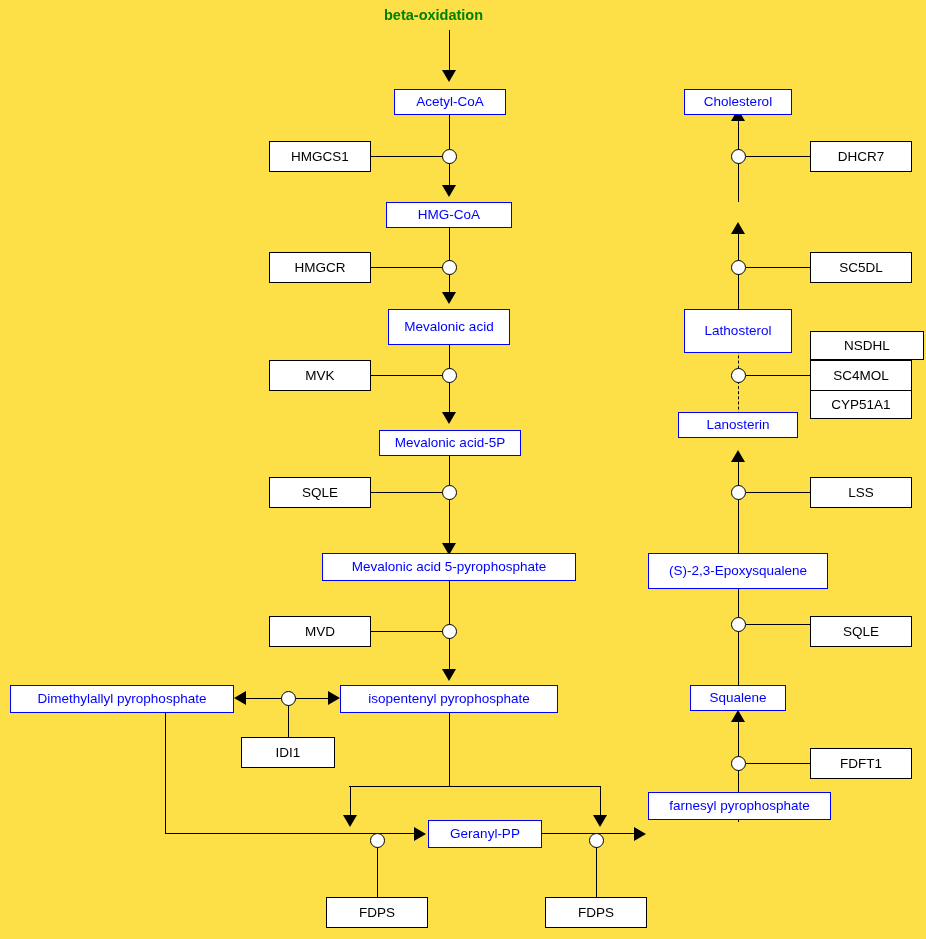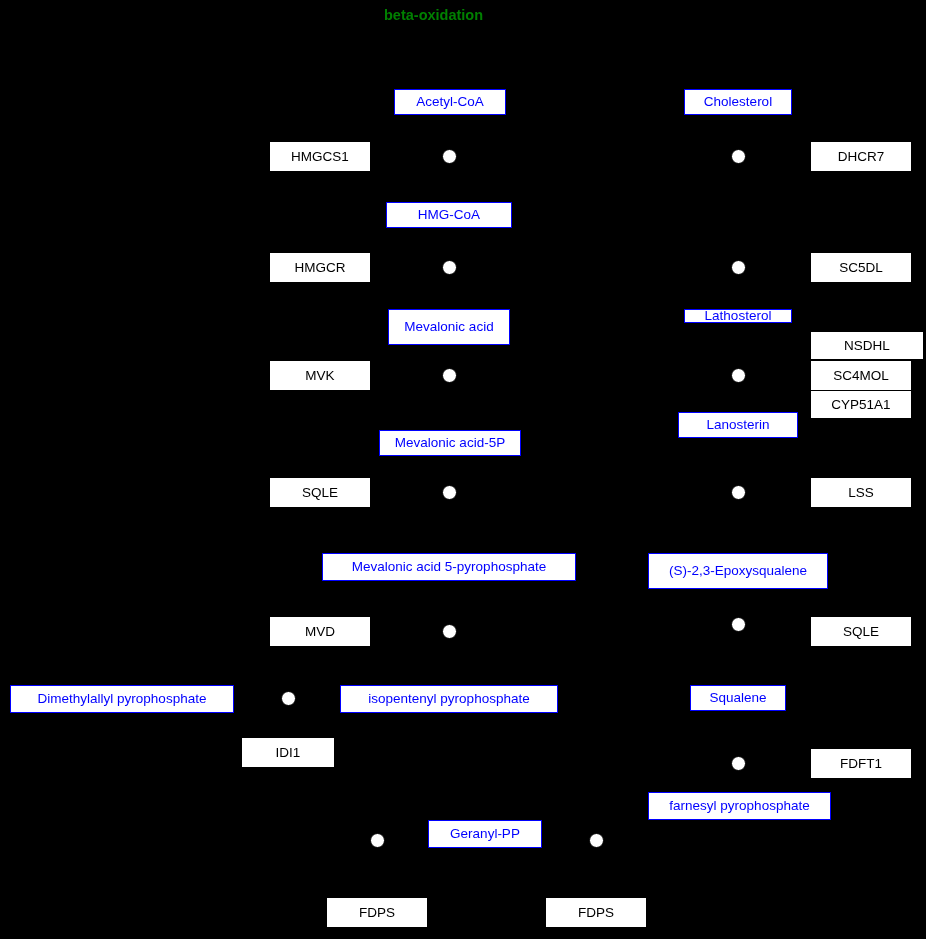--- a/index.html
+++ b/index.html
@@ -5,21 +5,21 @@
 <style>
   html,body{margin:0;padding:0;background:#ffffff;}
   body{
     font-family:"Liberation Sans","DejaVu Sans",sans-serif;
     -webkit-font-smoothing:antialiased;
   }
   #canvas{
     position:relative;
     width:926px;
     height:939px;
-    background:#000000;
+    background:#fde047;
     overflow:hidden;
   }
   
   .met{
     position:absolute;
     box-sizing:border-box;
     border:1.6px solid #0000ff;
     background:#ffffff;
     color:#0000ff;
     font-size:13.5px;
@@ -212,21 +212,21 @@
 
   <div class="vline dash" style="left:738px;top:335px;height:95px;"></div>
   <div class="arrow up" style="left:731px;top:329px;"></div>
   <div class="node" style="left:731px;top:368px;"></div>
   <div class="hline thin" style="left:746px;top:375px;width:64px;"></div>
 
   <div class="enz" style="left:810px;top:331px;width:114px;height:29px;">NSDHL</div>
   <div class="enz stack-mid" style="left:810px;top:360px;width:102px;height:30px;border-top:1.4px solid #000;">SC4MOL</div>
   <div class="enz stack-bot" style="left:810px;top:390px;width:102px;height:29px;">CYP51A1</div>
 
-  <div class="met" style="left:684px;top:309px;width:108px;height:14px;">Lathosterol</div>
+  <div class="met" style="left:684px;top:309px;width:108px;height:44px;">Lathosterol</div>
 
   <div class="vline" style="left:738px;top:228px;height:81px;"></div>
   <div class="arrow up" style="left:731px;top:222px;"></div>
   <div class="node" style="left:731px;top:260px;"></div>
   <div class="hline thin" style="left:746px;top:267px;width:64px;"></div>
   <div class="enz" style="left:810px;top:252px;width:102px;height:31px;">SC5DL</div>
 
 
   <div class="vline" style="left:738px;top:115px;height:87px;"></div>
   <div class="arrow up" style="left:731px;top:109px;"></div>

